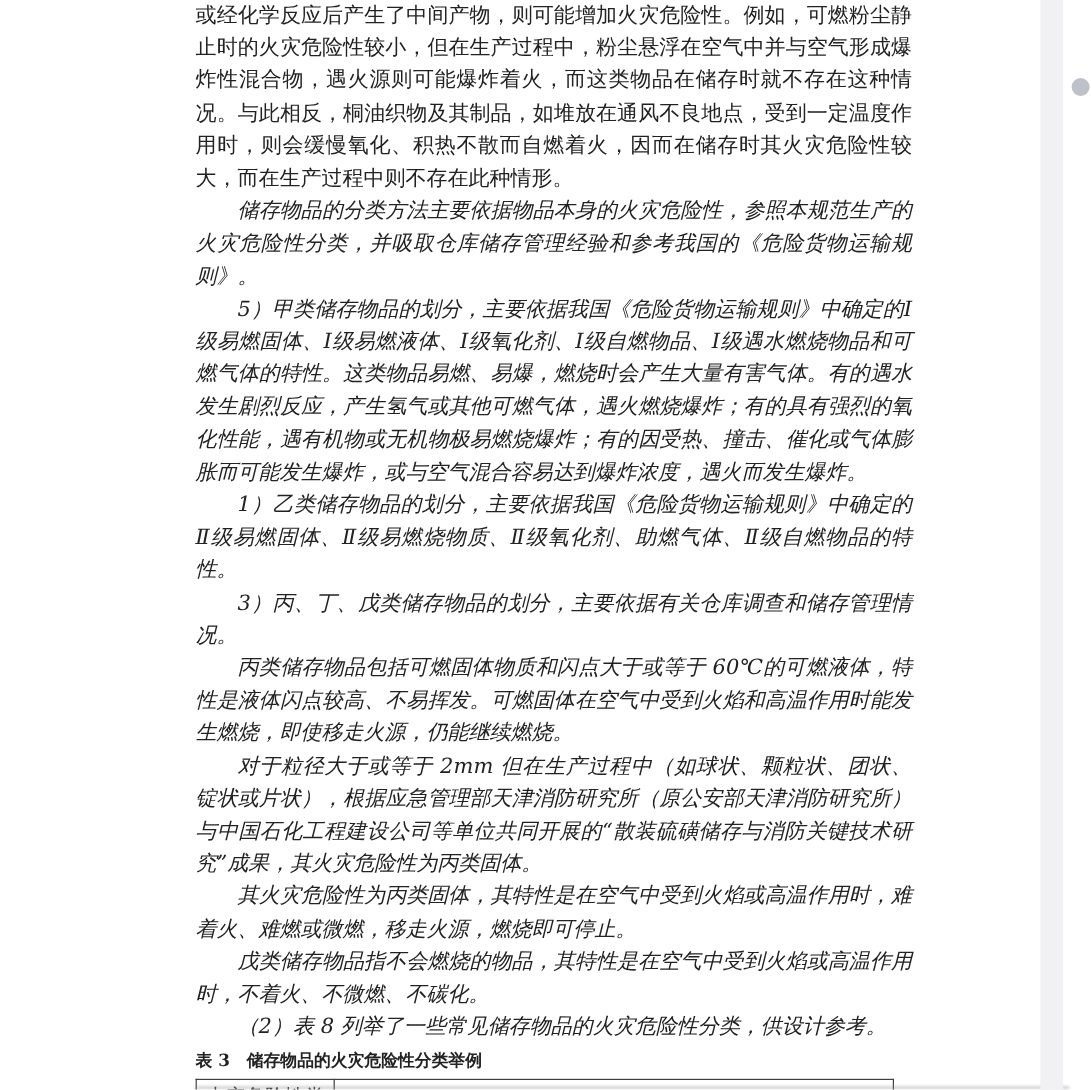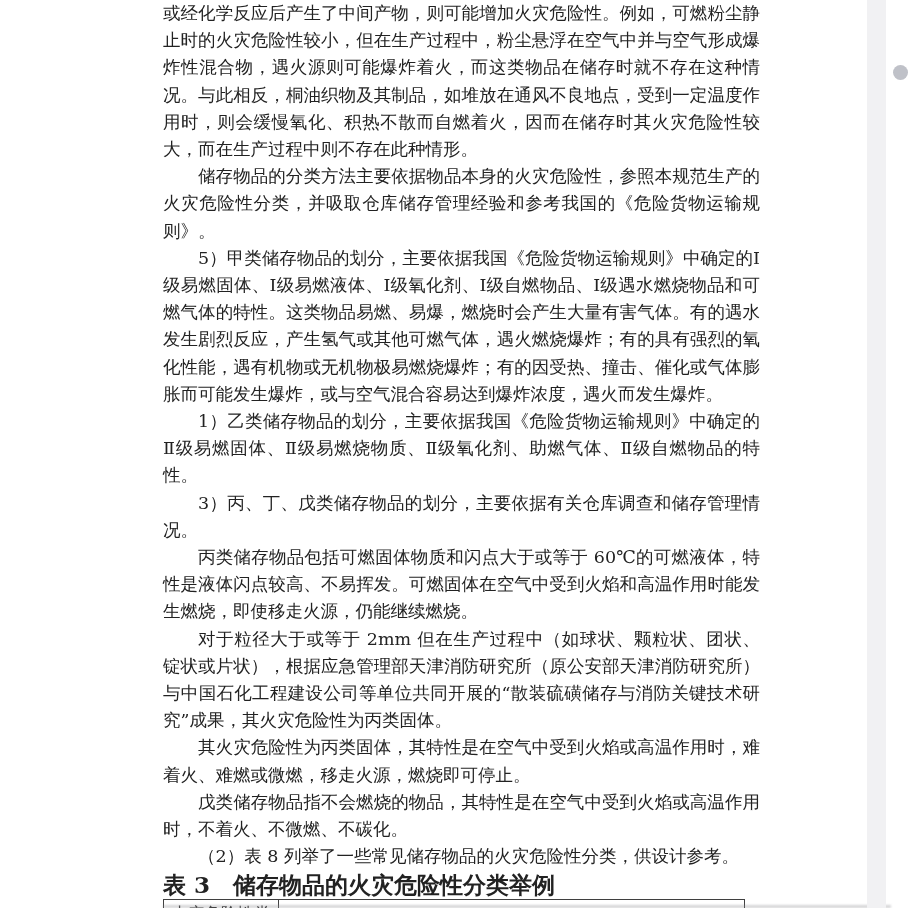--- a/index.html
+++ b/index.html
@@ -25,25 +25,26 @@
     color: #222222;
     font-size: 17.5px;
     line-height: 27.2px;
   }
   .content p {
     margin: 0;
     text-align: justify;
   }
   .content p.indent {
     text-indent: 2em;
+    font-style: italic;
   }
   .table-caption {
     text-align: center;
     font-weight: 600;
-    font-size: 23px;
+    font-size: 14px;
     line-height: 27.2px;
     margin: 0;
     color: #222222;
   }
   table.cls-table {
     border-collapse: collapse;
     width: 582px;
     margin-top: 1px;
     table-layout: fixed;
     color: #2a2a2a;

